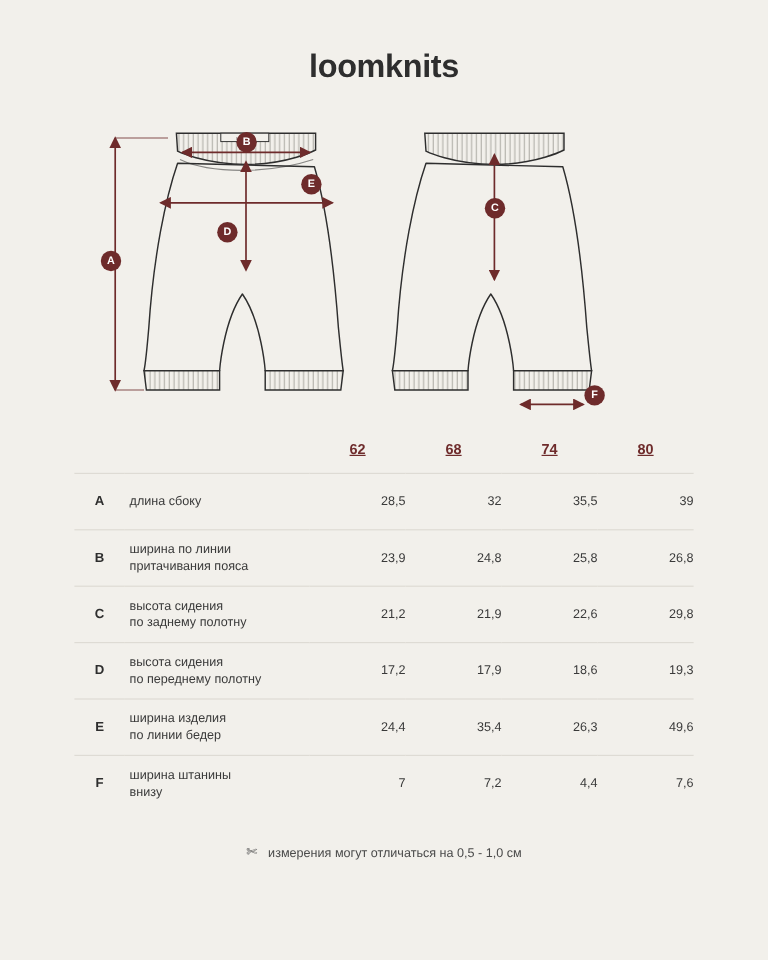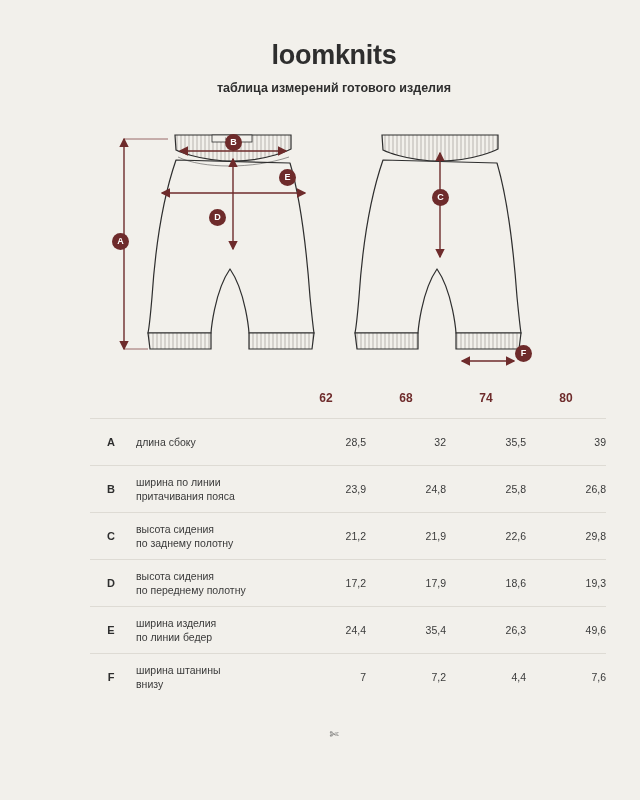--- a/index.html
+++ b/index.html
@@ -8,21 +8,20 @@
     width: 640px; height: 800px;
     background: #f2f0eb;
     font-family: "Liberation Sans", sans-serif;
     color: #2c2c2c;
   }
   .page {
     position: relative;
     width: 640px; height: 800px;
     background: #f2f0eb;
     overflow: hidden;
-    padding-left: 28px;
   }
 
   
   .brand {
     text-align: center;
     font-size: 27px;
     font-weight: bold;
     letter-spacing: -0.3px;
     color: #2e2e2e;
     padding-top: 40px;
@@ -71,20 +70,21 @@
   .col-desc   { width: 154px; }
   .col-size   { width: 80px; }
 
   thead th {
     font-size: 12px;
     font-weight: bold;
     color: #6e2b2b;
     text-align: center;
     padding-bottom: 13px;
     padding-top: 6px;
+    text-decoration: underline;
   }
   thead th.blank { color: transparent; }
 
   tbody tr { border-top: 1px solid #dedbd4; }
   tbody td {
     height: 47px;
     vertical-align: middle;
     font-size: 10.5px;
     color: #3a3a3a;
   }
@@ -122,21 +122,20 @@
     font-size: 11px;
     line-height: 1;
   }
 </style>
 </head>
 <body>
 
 <div class="page">
 
   <div class="brand">loomknits</div>
-  <div class="subtitle">таблица измерений готового изделия</div>
 
   <div class="illustration">
     <svg width="640" height="260" viewBox="0 0 640 260">
       <defs>
         <pattern id="ribs" width="4" height="8" patternUnits="userSpaceOnUse">
           <rect width="4" height="8" fill="#f2f0eb"></rect>
           <line x1="1" y1="0" x2="1" y2="8" stroke="#9c9a94" stroke-width="0.7"></line>
         </pattern>
         <marker id="arrH" markerWidth="7" markerHeight="7" refX="6" refY="3.5" orient="auto">
           <path d="M0,0 L7,3.5 L0,7 z" fill="#6e2b2b"></path>
@@ -254,15 +253,16 @@
           <td class="val">7,2</td>
           <td class="val">4,4</td>
           <td class="val">7,6</td>
         </tr>
       </tbody>
     </table>
   </div>
 
   <div class="footer">
     <span class="footer-icon">✄</span>
+    <span>измерения могут отличаться на 0,5 - 1,0 см</span>
   </div>
 
 </div>
 
 </body></html>

